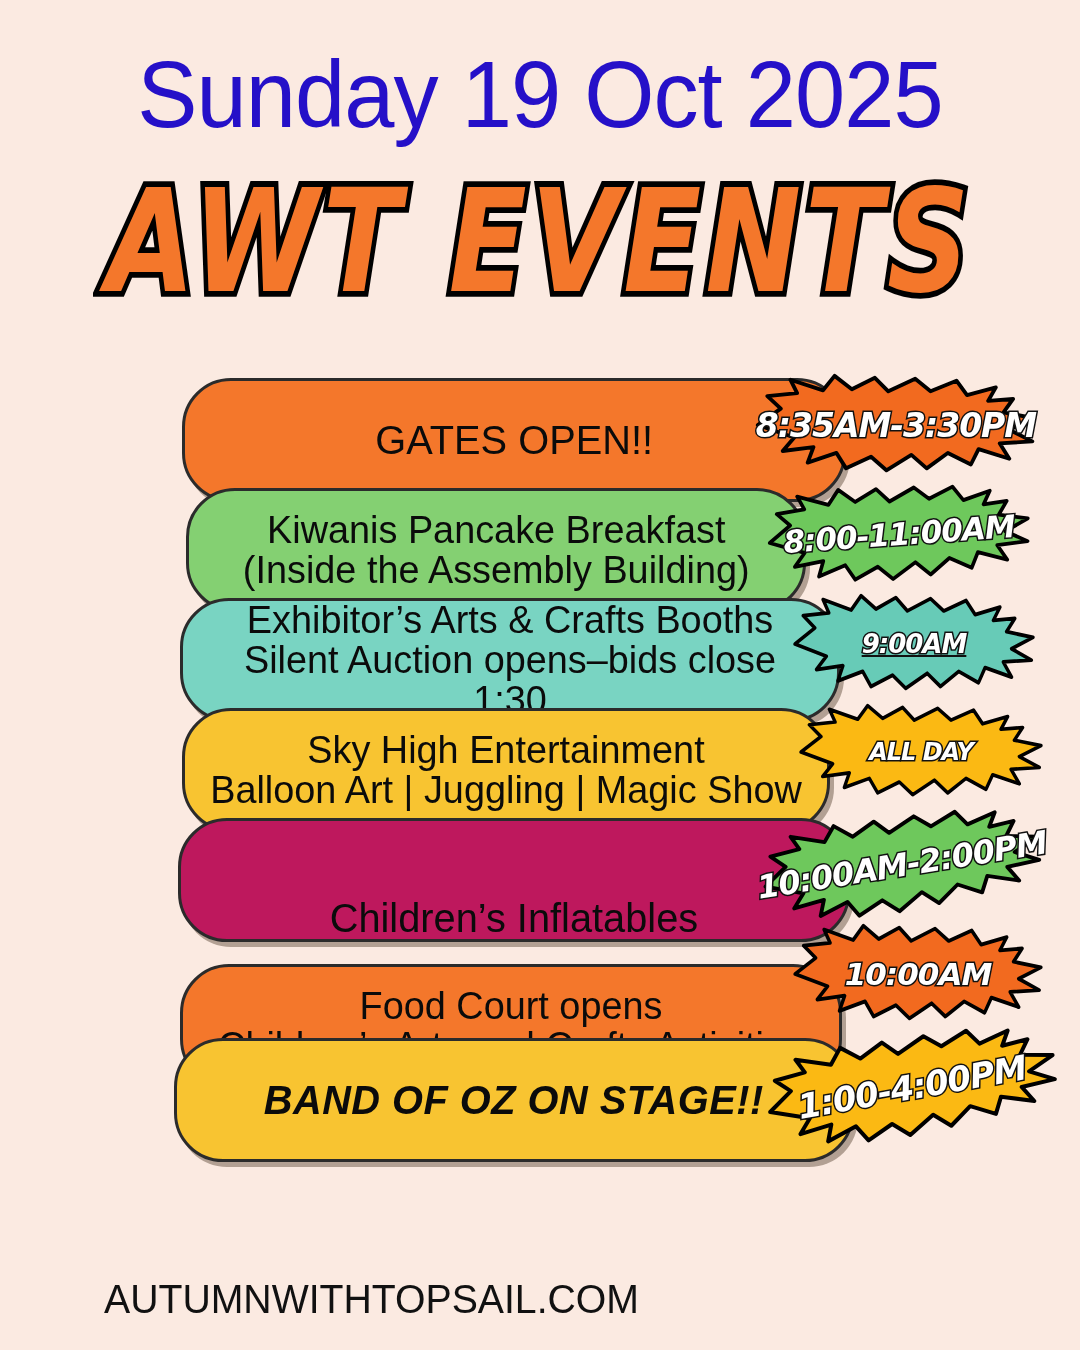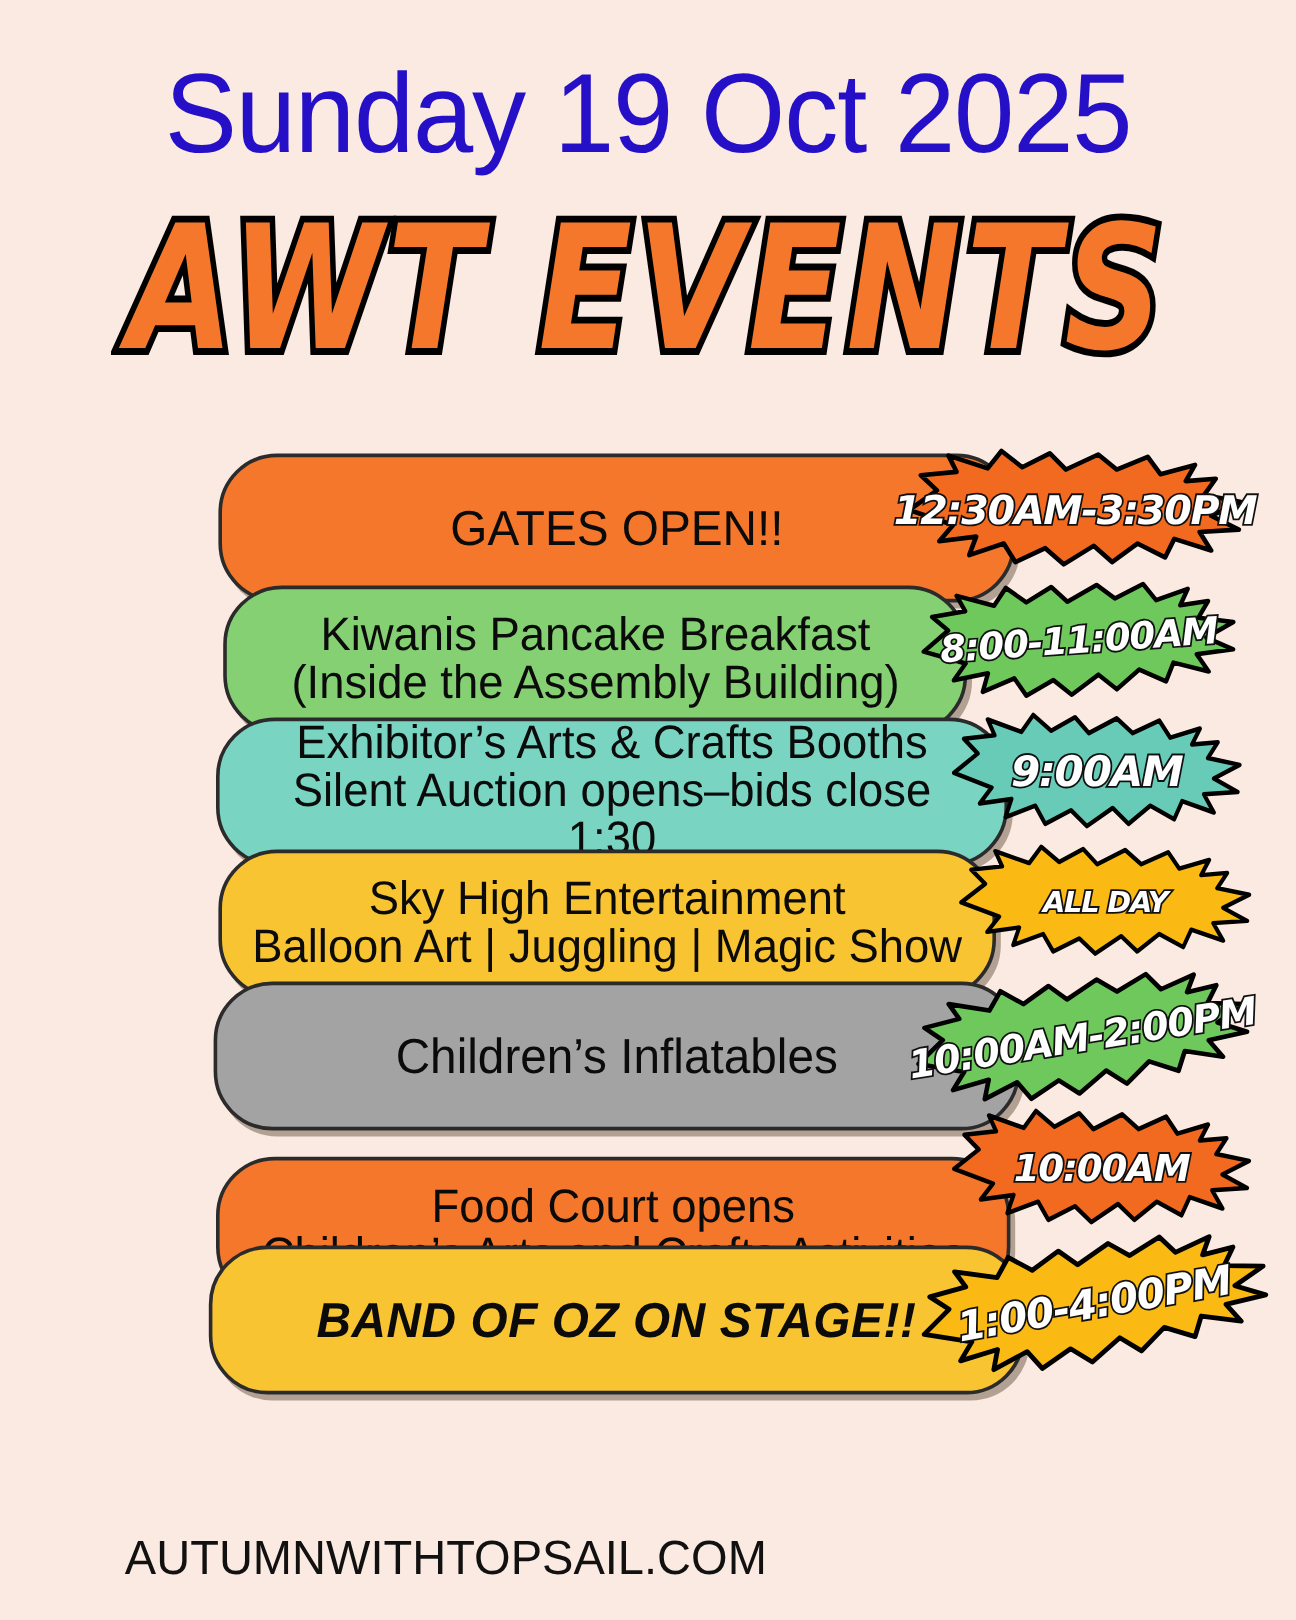--- a/index.html
+++ b/index.html
@@ -148,21 +148,21 @@
 
 <div class="rows" id="rows">
     <div class="row">
       <div class="pill" style="left: 182px; width: 664px; background: rgb(244, 119, 43);">
         <div class="pill-text one-line">GATES OPEN!!</div>
       </div>
       <div class="badge" style="left: 752px; width: 288px; height: 106px; transform: rotate(0deg);">
         <svg viewBox="0 0 300 110" width="288" height="106" preserveAspectRatio="none">
           <path d="M6,55 L30,38 L16,25 L47,22 L40,8 L74,19 L86,4 L104,18 L128,6 L142,20 L170,7 L186,20 L213,9 L224,24 L254,16 L246,30 L272,28 L262,42 L294,48 L268,60 L292,72 L258,74 L268,90 L236,80 L228,96 L204,84 L182,100 L166,86 L140,102 L124,88 L98,100 L88,84 L58,94 L64,78 L32,82 L44,68 L6,55 Z" fill="#f26a1f" stroke="#000000" stroke-width="4" stroke-linejoin="round"></path>
         </svg>
-        <div class="burst-label" style="font-size: 33px;">12:30AM-3:30PM</div>
+        <div class="burst-label" style="font-size: 33px;">8:35AM-3:30PM</div>
       </div>
     </div>
     <div class="row">
       <div class="pill" style="left: 186px; width: 620px; background: rgb(132, 208, 114);">
         <div class="pill-text">Kiwanis Pancake Breakfast
 (Inside the Assembly Building)</div>
       </div>
       <div class="badge" style="left: 764px; width: 270px; height: 104px; transform: rotate(-4deg);">
         <svg viewBox="0 0 300 110" width="270" height="104" preserveAspectRatio="none">
           <path d="M6,55 L30,38 L16,25 L47,22 L40,8 L74,19 L86,4 L104,18 L128,6 L142,20 L170,7 L186,20 L213,9 L224,24 L254,16 L246,30 L272,28 L262,42 L294,48 L268,60 L292,72 L258,74 L268,90 L236,80 L228,96 L204,84 L182,100 L166,86 L140,102 L124,88 L98,100 L88,84 L58,94 L64,78 L32,82 L44,68 L6,55 Z" fill="#6ec85c" stroke="#000000" stroke-width="4" stroke-linejoin="round"></path>
@@ -172,37 +172,37 @@
     </div>
     <div class="row">
       <div class="pill" style="left: 180px; width: 660px; background: rgb(121, 212, 194);">
         <div class="pill-text">Exhibitor’s Arts &amp; Crafts Booths
 Silent Auction opens–bids close 1:30</div>
       </div>
       <div class="badge" style="left: 790px; width: 248px; height: 104px; transform: rotate(0deg);">
         <svg viewBox="0 0 300 110" width="248" height="104" preserveAspectRatio="none">
           <path d="M6,55 L30,38 L16,25 L47,22 L40,8 L74,19 L86,4 L104,18 L128,6 L142,20 L170,7 L186,20 L213,9 L224,24 L254,16 L246,30 L272,28 L262,42 L294,48 L268,60 L292,72 L258,74 L268,90 L236,80 L228,96 L204,84 L182,100 L166,86 L140,102 L124,88 L98,100 L88,84 L58,94 L64,78 L32,82 L44,68 L6,55 Z" fill="#67cbb7" stroke="#000000" stroke-width="4" stroke-linejoin="round"></path>
         </svg>
-        <div class="burst-label" style="font-size: 35px;">9:00AM</div>
+        <div class="burst-label" style="font-size: 26px; text-decoration: underline;">9:00AM</div>
       </div>
     </div>
     <div class="row">
       <div class="pill" style="left: 182px; width: 648px; background: rgb(248, 196, 49);">
         <div class="pill-text">Sky High Entertainment
 Balloon Art | Juggling | Magic Show</div>
       </div>
       <div class="badge" style="left: 796px; width: 250px; height: 100px; transform: rotate(0deg);">
         <svg viewBox="0 0 300 110" width="250" height="100" preserveAspectRatio="none">
           <path d="M6,55 L30,38 L16,25 L47,22 L40,8 L74,19 L86,4 L104,18 L128,6 L142,20 L170,7 L186,20 L213,9 L224,24 L254,16 L246,30 L272,28 L262,42 L294,48 L268,60 L292,72 L258,74 L268,90 L236,80 L228,96 L204,84 L182,100 L166,86 L140,102 L124,88 L98,100 L88,84 L58,94 L64,78 L32,82 L44,68 L6,55 Z" fill="#fbb913" stroke="#000000" stroke-width="4" stroke-linejoin="round"></path>
         </svg>
         <div class="burst-label" style="font-size: 24px;">ALL DAY</div>
       </div>
     </div>
     <div class="row">
-      <div class="pill" style="left: 178px; width: 672px; background: #a3a3a3;">
+      <div class="pill" style="left: 178px; width: 672px; background: #be185d; align-items: flex-end;">
         <div class="pill-text one-line">Children’s Inflatables</div>
       </div>
       <div class="badge" style="left: 758px; width: 288px; height: 106px; transform: rotate(-9deg);">
         <svg viewBox="0 0 300 110" width="288" height="106" preserveAspectRatio="none">
           <path d="M6,55 L30,38 L16,25 L47,22 L40,8 L74,19 L86,4 L104,18 L128,6 L142,20 L170,7 L186,20 L213,9 L224,24 L254,16 L246,30 L272,28 L262,42 L294,48 L268,60 L292,72 L258,74 L268,90 L236,80 L228,96 L204,84 L182,100 L166,86 L140,102 L124,88 L98,100 L88,84 L58,94 L64,78 L32,82 L44,68 L6,55 Z" fill="#6ec85c" stroke="#000000" stroke-width="4" stroke-linejoin="round"></path>
         </svg>
         <div class="burst-label" style="font-size: 32px;">10:00AM-2:00PM</div>
       </div>
     </div>
     <div class="row">

